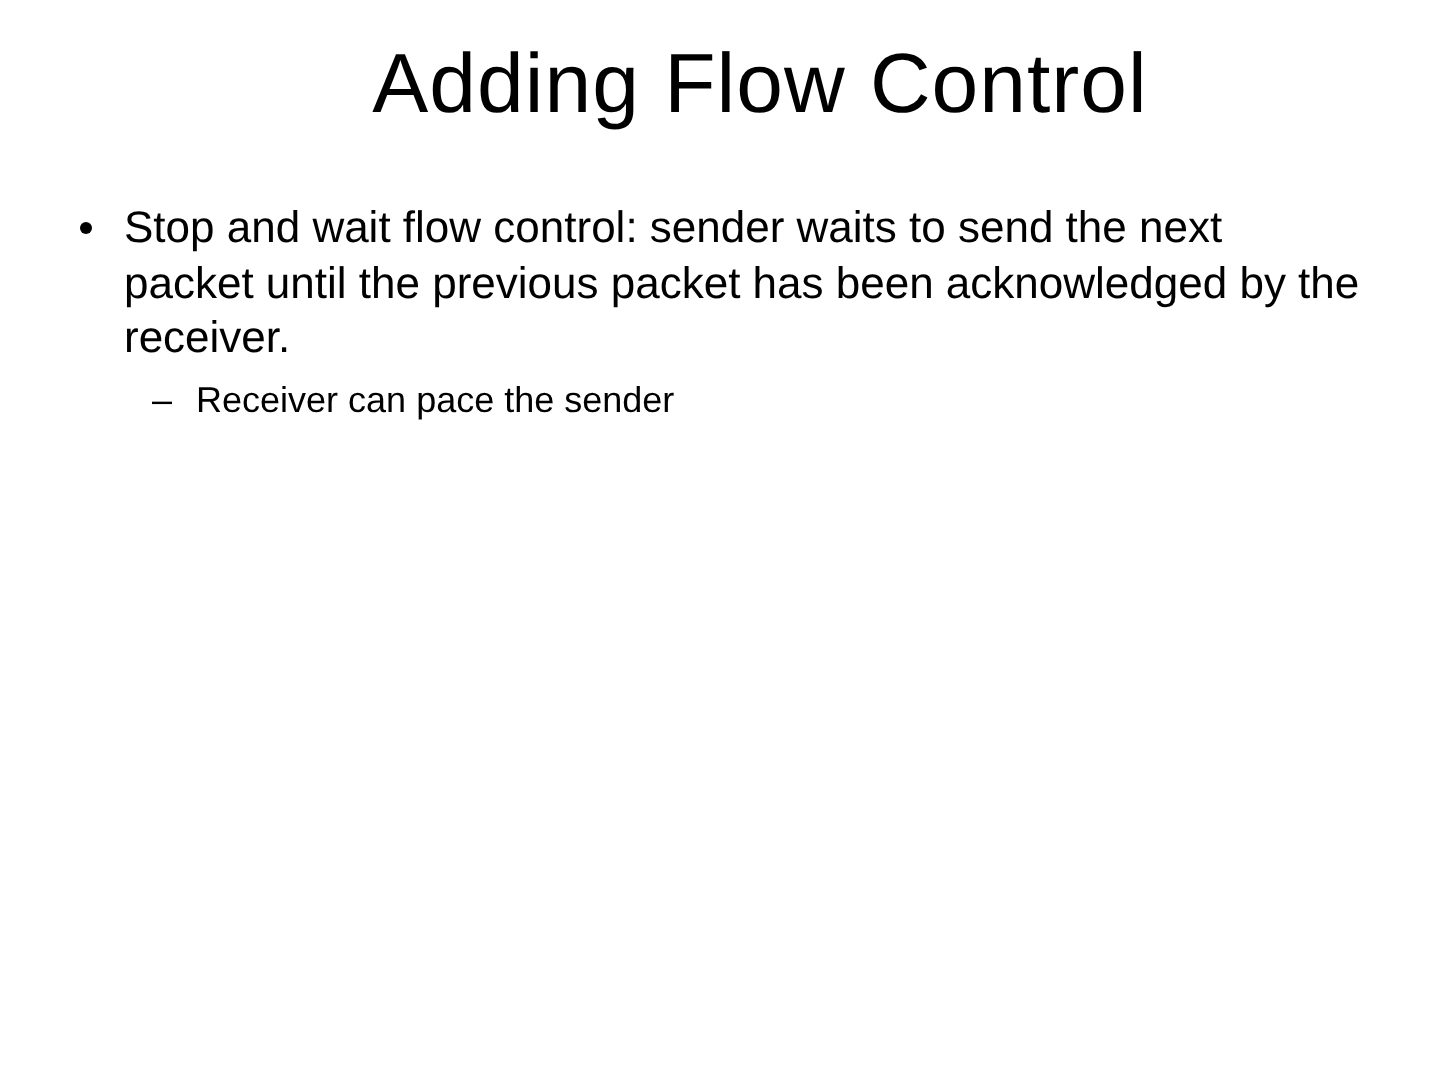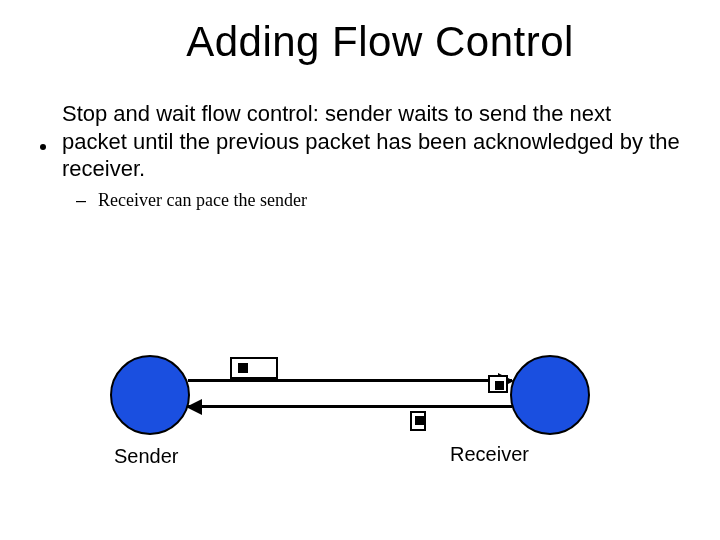--- a/index.html
+++ b/index.html
@@ -30,21 +30,21 @@
     padding-left: 20px;
   }
   .body {
     position: absolute;
     top: 100px;
     left: 40px;
     width: 640px;
   }
   .bullet-row {
     display: flex;
-    align-items: center;
+    align-items: flex-start;
     margin-bottom: 6px;
   }
   .bullet-dot {
     width: 6px;
     height: 6px;
     background: #000;
     border-radius: 50%;
     margin-top: 11px;
     margin-right: 16px;
     flex: 0 0 auto;
@@ -61,21 +61,20 @@
     margin-bottom: 20px;
   }
   .sub-dash {
     font-size: 18px;
     margin-right: 12px;
     line-height: 1.3;
   }
   .sub-text {
     font-size: 18px;
     line-height: 1.3;
-    font-family: Liberation Serif, serif;
   }
   .gap {
     height: 18px;
   }
 
   .diagram {
     position: absolute;
     left: 90px;
     top: 345px;
     width: 540px;
@@ -204,28 +203,14 @@
     <div class="sub-row">
       <div class="sub-dash">–</div>
       <div class="sub-text">Receiver can pace the sender</div>
     </div>
 
     <div class="gap"></div>
 
 
   </div>
 
-  <div class="diagram">
-    <div class="circle sender-circle"></div>
-    <div class="circle receiver-circle"></div>
-
-    <div class="arrow-right"></div>
-    <div class="arrow-left"></div>
-
-    <div class="packet packet-big"></div>
-    <div class="packet packet-mid"></div>
-    <div class="packet packet-small"></div>
-
-    <div class="node-label sender-label">Sender</div>
-    <div class="node-label receiver-label">Receiver</div>
-  </div>
 
 </div>
 
 </body></html>

